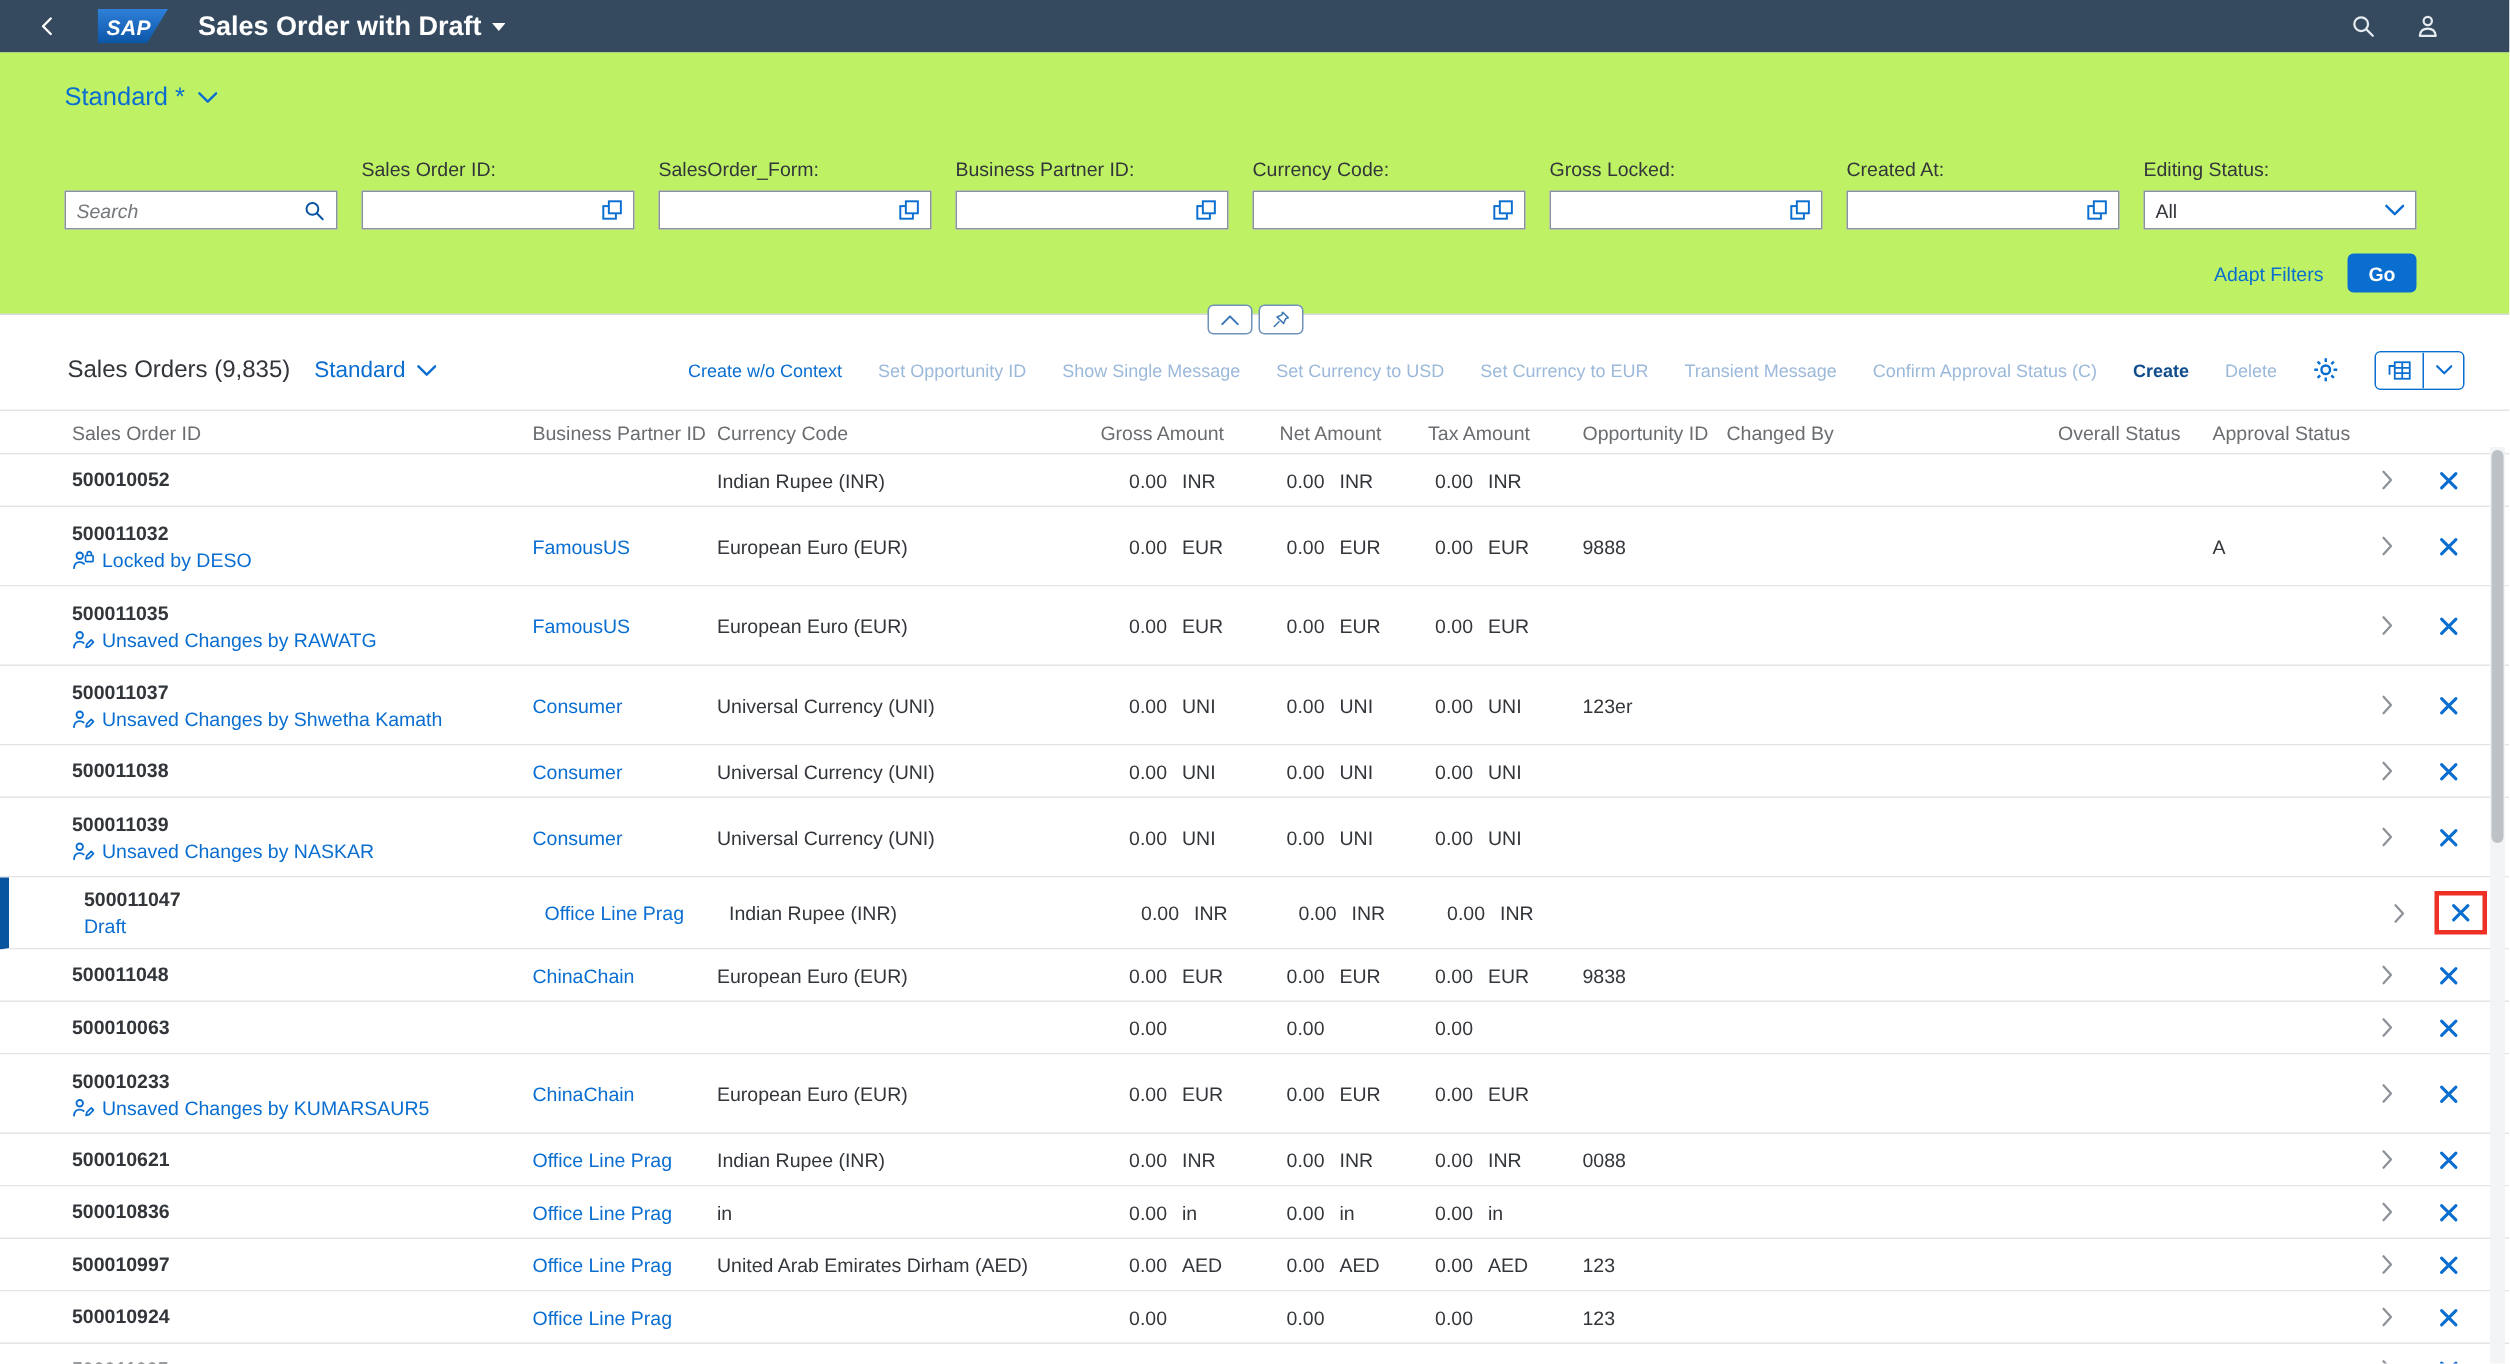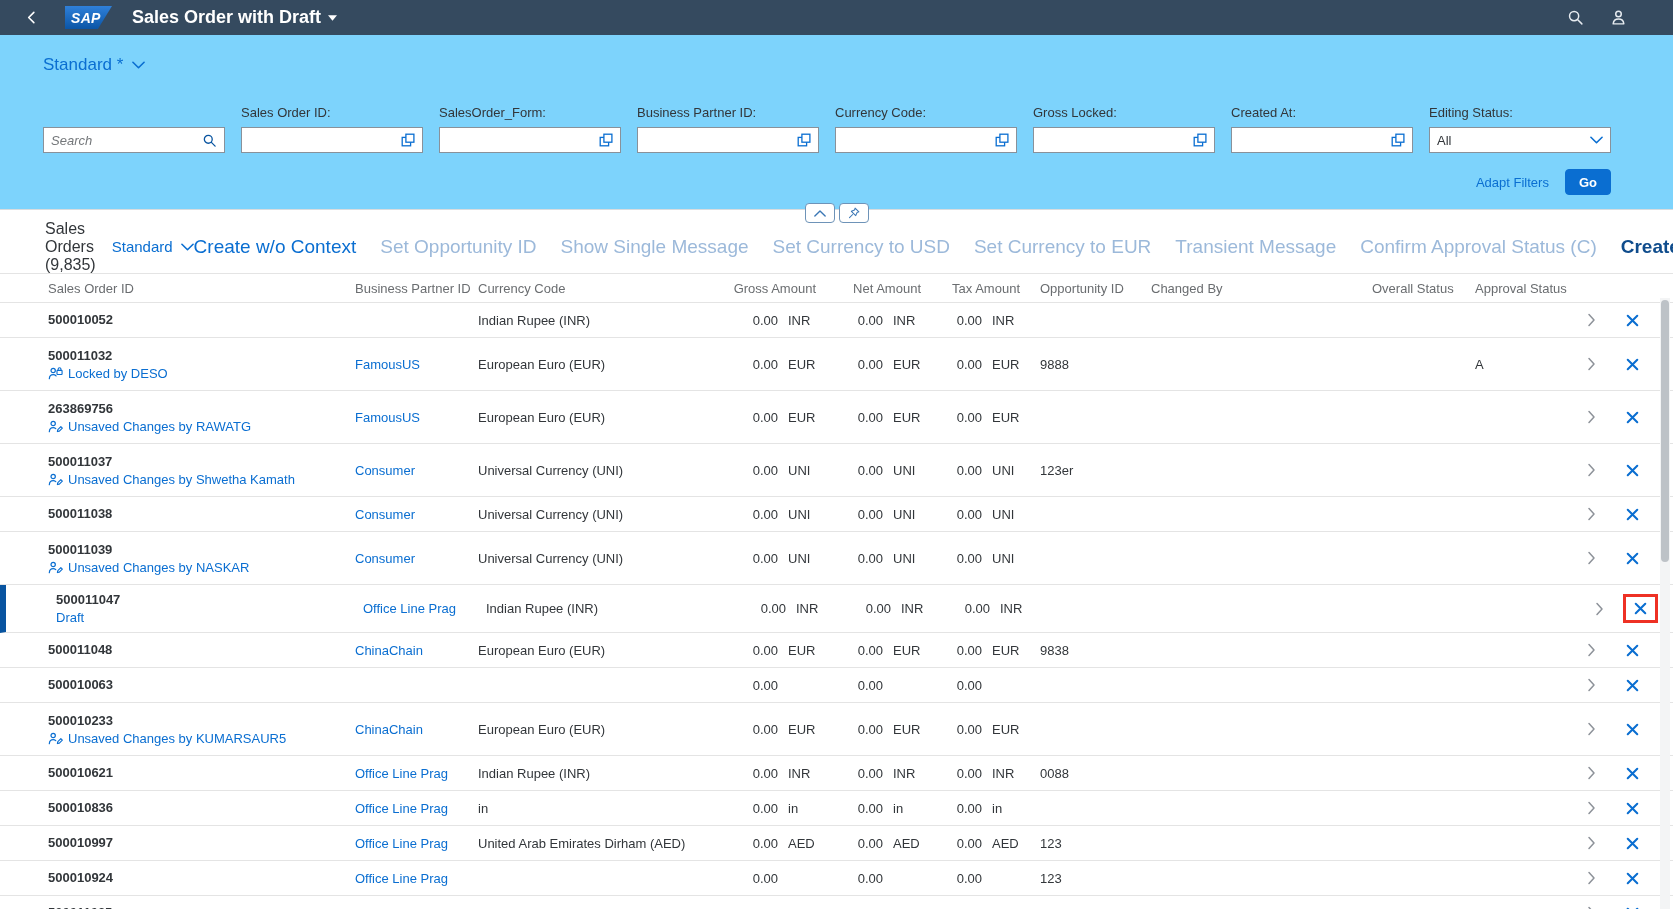--- a/index.html
+++ b/index.html
@@ -10,21 +10,21 @@
   .shell { height:35px; background:#354a5f; display:flex; align-items:center; padding:0 20px; }
   .shell-back { background:none; border:0; cursor:pointer; display:flex; align-items:center; padding:4px; }
   .sap-logo { margin-left:22px; width:47px; height:23px; background:linear-gradient(180deg,#2f80d9,#0b55a6);
     clip-path:polygon(0 0,100% 0,70% 100%,0 100%); color:#fff; font-weight:bold; font-style:italic;
     display:flex; align-items:center; padding-left:6px; font-size:14px; letter-spacing:.3px; }
   .shell-title { color:#fff; font-weight:700; font-size:18px; margin-left:20px; display:flex; align-items:center; gap:7px; }
   .shell-right { margin-left:auto; display:flex; align-items:center; gap:26px; margin-right:26px; }
   .shell-iconbtn { background:none; border:0; cursor:pointer; display:flex; align-items:center; }
 
   
-  .filterbar { position:relative; height:175px; border-bottom:1px solid #d9dcde; padding:20px 43px 0 43px; background:#7dd3fc; }
+  .filterbar { position:relative; height:175px; border-bottom:1px solid #d9dcde; padding:20px 43px 0 43px; background:#bef264; }
   .variant-title { display:flex; align-items:center; gap:9px; color:#0a6ed1; font-size:17px; cursor:pointer; width:max-content; }
   .filters-row { display:flex; gap:16px; margin-top:30px; }
   .ffield { width:182px; }
   .ffield .flabel { display:block; height:17px; margin-bottom:5px; color:#32363a; font-size:13px; white-space:nowrap; }
   .finput { height:26px; border:1px solid #89919a; border-radius:0; background:#fff; display:flex; align-items:center; padding:0 7px; }
   .finput input { flex:1; min-width:0; border:0; outline:0; font-size:13px; font-family:inherit; color:#32363a; background:transparent; }
   .finput input::placeholder { font-style:italic; color:#74777a; }
   .finput .icn { display:flex; align-items:center; margin-left:4px; }
   .fselect { justify-content:space-between; cursor:pointer; }
   .fselect .fvalue { font-size:13px; color:#32363a; }
@@ -34,21 +34,21 @@
     padding:0 13px; font-size:13px; font-weight:700; font-family:inherit; cursor:pointer; }
   .fb-mini { position:absolute; left:50%; transform:translateX(-50%); bottom:-14px; display:flex; gap:4px; }
   .mini-btn { width:30px; height:20px; background:#fff; border:1px solid #6e93b8; border-radius:4px;
     display:flex; align-items:center; justify-content:center; cursor:pointer; }
 
   
   .table-toolbar { height:53px; padding:0 30px 0 45px; display:flex; align-items:center; margin-top:10px; }
   .tbl-title { font-size:16px; color:#32363a; }
   .tbl-variant { display:flex; align-items:center; gap:8px; color:#0a6ed1; font-size:15px; margin-left:16px; cursor:pointer; }
   .tb-actions { margin-left:auto; display:flex; align-items:center; gap:24px; }
-  .tb-btn { background:none; border:0; font-family:inherit; font-size:19px; color:#0a6ed1; cursor:pointer; white-space:nowrap; }
+  .tb-btn { background:none; border:0; font-family:inherit; font-size:12px; color:#0a6ed1; cursor:pointer; white-space:nowrap; }
   .tb-btn.disabled { color:#9cb9da; cursor:default; }
   .tb-btn.emphasized { color:#0f4c8c; font-weight:700; }
   .tb-iconbtn { background:none; border:0; cursor:pointer; display:flex; align-items:center; }
   .split-btn { display:flex; border:1px solid #0a6ed1; border-radius:4px; overflow:hidden; height:26px; }
   .split-btn > button { background:#fff; border:0; display:flex; align-items:center; justify-content:center; cursor:pointer; }
   .split-main { width:32px; border-right:1px solid #0a6ed1 !important; }
   .split-arrow { width:26px; }
 
   
   .thead { height:30px; border-top:1px solid #e4e4e4; border-bottom:1px solid #e4e4e4;
@@ -57,21 +57,21 @@
   .row { display:flex; align-items:center; border-bottom:1px solid #e4e4e4; padding-left:30px; height:35px; background:#fff; }
   .row.tall { height:53px; }
   .row.sel { height:48px; border-left:6px solid #0854a0; padding-left:32px; }
 
   .c-id   { width:325px; padding-left:18px; }
   .c-prt  { width:123px; }
   .c-cur  { width:222px; padding-right:8px; }
   .c-amt1 { width:116px; }
   .c-amt2 { width:105px; }
   .c-amt3 { width:99px; }
-  .c-opp  { width:124px; padding-left:20px; }
+  .c-opp  { width:124px; padding-left:35px; }
   .c-chg  { width:224px; padding-left:7px; }
   .c-ovr  { width:103px; padding-left:4px; }
   .c-apr  { width:100px; padding-left:4px; }
   .c-nav  { width:40px; display:flex; justify-content:center; }
   .c-del  { width:42px; display:flex; justify-content:center; }
 
   .amt { display:flex; align-items:flex-end; }
   .amt .v { flex:1; text-align:right; }
   .amt .u { width:28px; margin-left:10px; text-align:left; }
   .thead .amt-h { text-align:right; }
@@ -421,21 +421,21 @@
                 <svg width="13" height="13" viewBox="0 0 12 12">
                   <path d="M1.6 1.6l8.8 8.8M10.4 1.6l-8.8 8.8" stroke="#0a6ed1" stroke-width="1.9" stroke-linecap="round"></path>
                 </svg>
               </span>
             </button>
           </span>
         </span>
       </div>
       <div class="row tall">
     <span class="c-id">
-      <div class="id-main">263869756</div>
+      <div class="id-main">500011035</div>
           <div class="id-sub">
             <span class="icn ">
               <svg width="15" height="15" viewBox="0 0 16 16">
                 <circle cx="5.5" cy="4.8" r="2.3" fill="none" stroke="#0a6ed1" stroke-width="1.3"></circle>
                 <path d="M1.4 13.6c.2-2.9 1.9-4.3 4.1-4.3 1.1 0 2.1.4 2.8 1" fill="none" stroke="#0a6ed1" stroke-width="1.3" stroke-linecap="round"></path>
                 <path d="M10 13.4l.5-2.1 3.2-3.2 1.6 1.6-3.2 3.2z" fill="none" stroke="#0a6ed1" stroke-width="1.2" stroke-linejoin="round"></path>
               </svg>
             </span>
             <span>Unsaved Changes by RAWATG</span>
           </div>

